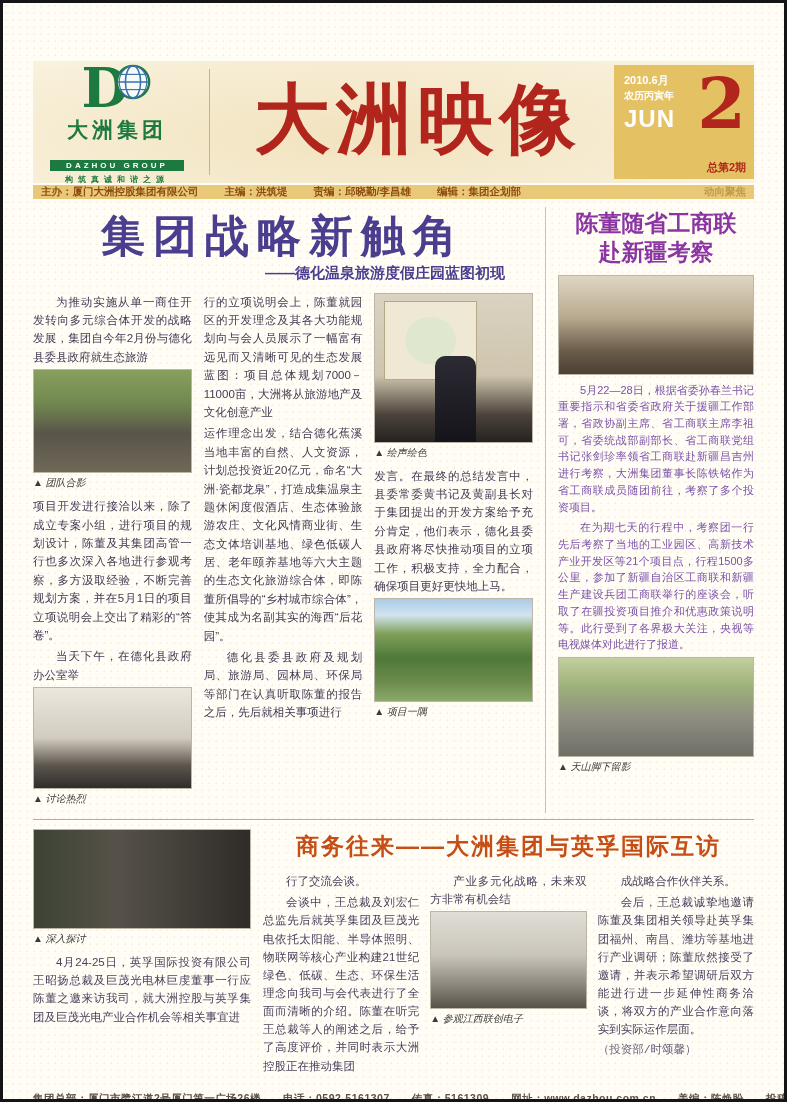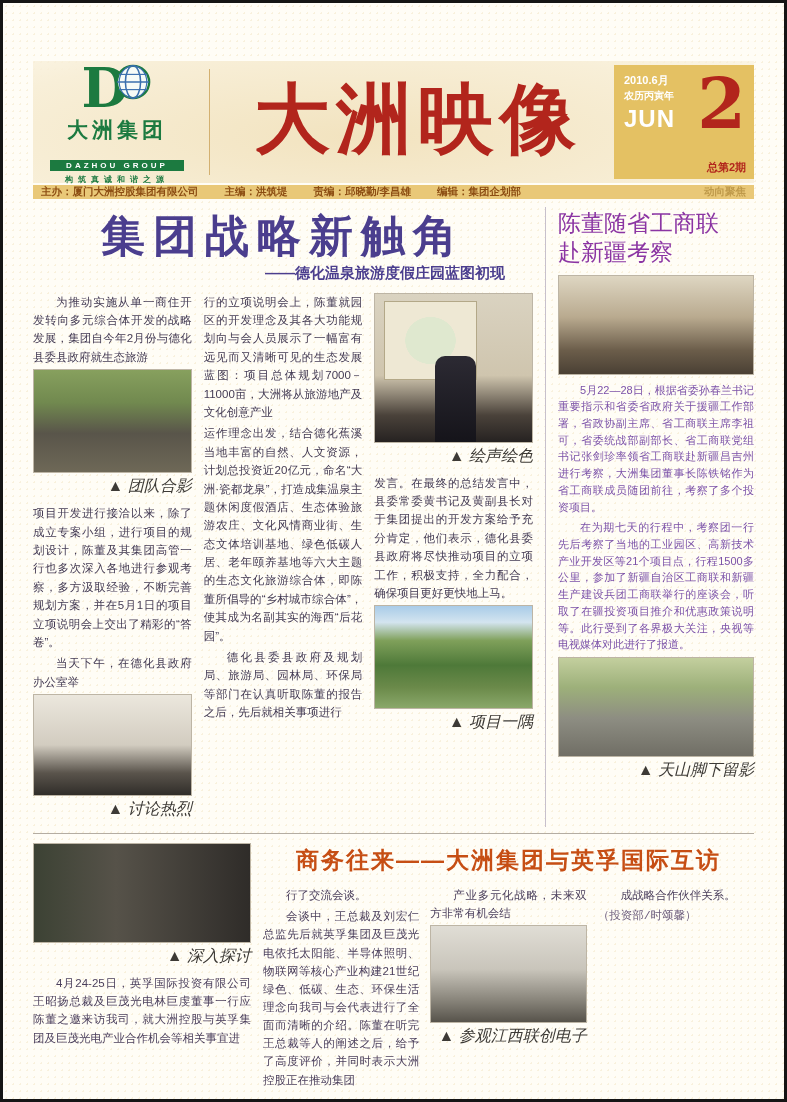--- a/index.html
+++ b/index.html
@@ -48,37 +48,37 @@
   .main-right{width:196px;padding-left:12px;}
   .lead-title{font-family:"DejaVu Serif","Liberation Serif",serif;font-size:44px;font-weight:bold;
     color:#4b3e8e;text-align:center;letter-spacing:8px;margin:4px 0 2px;line-height:1.15;white-space:nowrap;}
   .lead-subtitle{font-size:15px;font-weight:bold;color:#4b3e8e;text-align:right;padding-right:28px;margin-bottom:10px;}
   .columns{display:flex;gap:12px;}
   .col{flex:1;min-width:0;}
   .columns p{margin:0 0 3px;font-size:11.5px;line-height:1.6;color:#433a53;text-align:justify;text-indent:2em;}
   p.noindent{text-indent:0;}
   
   .ph{width:100%;position:relative;border:1px solid #bdb5a5;box-sizing:border-box;}
-  .caption{font-family:Liberation Sans, sans-serif;font-style:italic;
-    font-size:16px;color:#3d3a36;text-align:right;margin:3px 0 7px;}
+  .caption{font-family:Liberation Serif, serif;font-style:italic;
+    font-size:10px;color:#3d3a36;text-align:left;margin:3px 0 7px;}
   .ph-team{height:104px;background:linear-gradient(180deg,#87a05e 0%,#71894f 32%,#59554a 62%,#6e6857 100%);}
   .ph-discussion{height:102px;background:linear-gradient(180deg,#ebe7dd 0%,#d2ccc0 50%,#5a544c 78%,#302d29 100%);}
   .ph-speaker{height:150px;background:linear-gradient(180deg,#dad3c1 0%,#cfc5ae 55%,#4a423a 82%,#262221 100%);}
   .ph-speaker::before{content:"";position:absolute;top:7px;left:9px;width:58%;height:52%;
     background:radial-gradient(50% 55% at 50% 50%, #dfe8cf 0 55%, #eee8d4 56%);border:1px solid #b3a888;}
   .ph-speaker::after{content:"";position:absolute;bottom:0;left:38%;width:26%;height:58%;
     background:linear-gradient(#2c2a33,#15141a);border-radius:10px 10px 0 0;}
   .ph-landscape{height:104px;background:linear-gradient(180deg,#a9cce8 0%,#d3e4ef 16%,#7fa familiar 0,#7fa05a 34%,#4e7939 58%,#6b8a4a 80%,#8aa86a 100%);}
   .ph-landscape{background:linear-gradient(180deg,#a9cce8 0%,#d3e4ef 16%,#7fa05a 34%,#4e7939 58%,#6b8a4a 80%,#8aa86a 100%);}
   .ph-xinjiang{height:100px;background:linear-gradient(180deg,#ded6c2 0%,#b9aa8f 42%,#6b5d4a 76%,#4a4034 100%);}
   .ph-tianshan{height:100px;background:linear-gradient(180deg,#c3cf9e 0%,#9db07a 30%,#8d8d82 62%,#706e65 100%);}
   .ph-bizmeet{height:100px;background:linear-gradient(90deg,#3c4234 0%,#565249 38%,#2f2c29 100%);}
   .ph-visit{height:98px;background:linear-gradient(180deg,#e0ddd5 0%,#c9c5bb 45%,#8b877d 76%,#57534b 100%);}
   
-  .side-title{font-size:23px;font-weight:normal;color:#8b35a3;line-height:1.25;margin:2px 0 8px;}
+  .side-title{font-size:23px;font-weight:bold;color:#8b35a3;text-align:center;line-height:1.25;margin:2px 0 8px;}
   .main-right p{margin:0 0 4px;font-size:11px;line-height:1.52;color:#7b51a8;text-align:justify;text-indent:2em;}
   .main-right .ph{margin-bottom:7px;}
   
   .biz{border-top:1px solid #b4ada2;margin-top:6px;padding-top:9px;display:flex;gap:12px;}
   .biz-colA{width:218px;flex:none;}
   .biz-right{flex:1;min-width:0;}
   .biz-title{font-size:23px;font-weight:bold;color:#c64e14;text-align:center;letter-spacing:2px;margin:2px 0 10px;white-space:nowrap;}
   .biz-cols{display:flex;gap:11px;}
   .biz-cols .col p, .biz-colA p{margin:0 0 3px;font-size:11.5px;line-height:1.58;color:#4b3f5c;text-align:justify;text-indent:2em;}
   .byline{text-indent:0 !important;color:#6a5a7a !important;font-family:Liberation Mono, monospace;}
@@ -191,20 +191,21 @@
           <p class="noindent">行了交流会谈。</p>
           <p>会谈中，王总裁及刘宏仁总监先后就英孚集团及巨茂光电依托太阳能、半导体照明、物联网等核心产业构建21世纪绿色、低碳、生态、环保生活理念向我司与会代表进行了全面而清晰的介绍。陈董在听完王总裁等人的阐述之后，给予了高度评价，并同时表示大洲控股正在推动集团</p>
         </div>
         <div class="col">
           <p class="noindent">产业多元化战略，未来双方非常有机会结</p>
           <div class="ph ph-visit"></div>
           <div class="caption">▲ 参观江西联创电子</div>
         </div>
         <div class="col">
           <p class="noindent">成战略合作伙伴关系。</p>
+          <p>会后，王总裁诚挚地邀请陈董及集团相关领导赴英孚集团福州、南昌、潍坊等基地进行产业调研；陈董欣然接受了邀请，并表示希望调研后双方能进行进一步延伸性商务洽谈，将双方的产业合作意向落实到实际运作层面。</p>
           <p class="noindent byline">（投资部/时颂馨）</p>
         </div>
       </div>
     </div>
   </div>
 
   <div class="flex-spacer"></div>
 
   <div class="footer-rule"></div>
   <div class="footer-text">集团总部：厦门市鹭江道2号厦门第一广场26楼　　电话：0592-5161307　　传真：5161309　　网址：www.dazhou.com.cn　　美编：陈焕盼　　投稿：钱婷婷</div>

